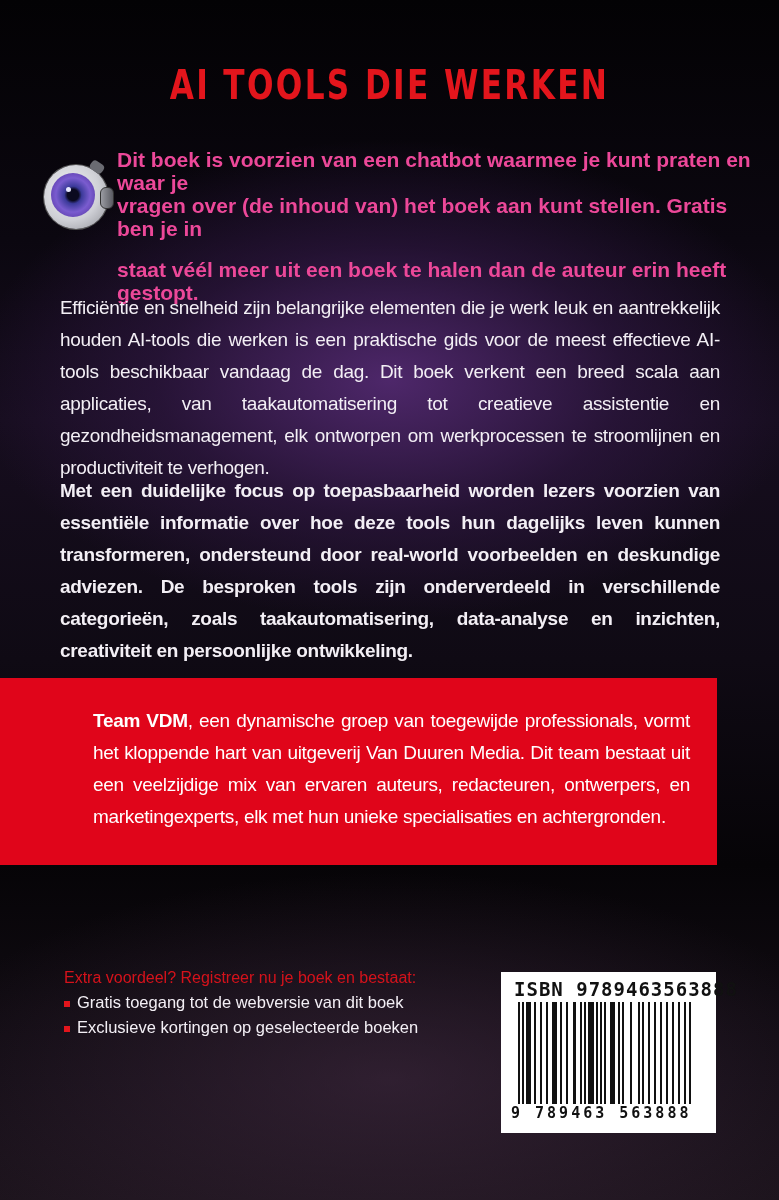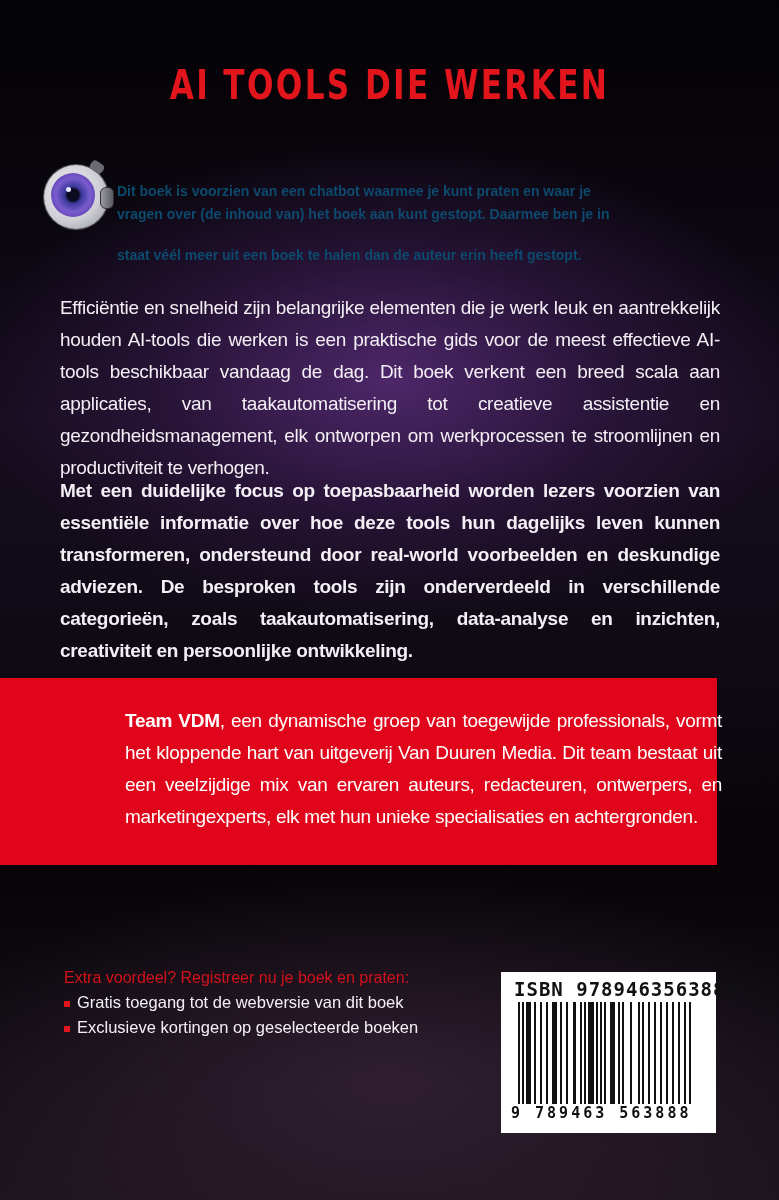--- a/index.html
+++ b/index.html
@@ -30,40 +30,40 @@
   .eye .glint { position:absolute; left:22px; top:22px; width:5px; height:5px; border-radius:50%; background:#e8e8ff; }
   .eye .knob {
     position:absolute; right:-6px; top:22px; width:12px; height:20px; border-radius:6px;
     background:linear-gradient(90deg,#9a9ba2,#5a5b62); border:1px solid #333;
   }
   .eye .knob2 {
     position:absolute; right:4px; top:-3px; width:14px; height:10px; border-radius:4px;
     background:#6a6b72; transform:rotate(35deg);
   }
   .chatbot {
-    position:absolute; left:117px; top:180px; width:640px;
-    font-family:"Liberation Sans", sans-serif; font-weight:bold; font-size:14px;
-    color:#0c4a6e; line-height:23px;
+    position:absolute; left:117px; top:148px; width:640px;
+    font-family:"Liberation Sans", sans-serif; font-weight:bold; font-size:21px;
+    color:#ec4899; line-height:23px;
   }
   .chatbot .l3 { margin-top:18px; }
   .para {
     position:absolute; left:60px; width:660px;
     font-family:"Liberation Sans Narrow","Liberation Sans", sans-serif;
     font-size:19px; line-height:32px; color:#f3eff5; text-align:justify;
     letter-spacing:-0.3px;
   }
   .para1 { top:292px; }
   .para2 { top:475px;font-weight:bold; }
   .redbox {
     position:absolute; left:0; top:678px; width:717px; height:187px;
     background:#e0051a;
   }
   .redbox .txt {
     position:absolute; left:93px; top:27px; width:597px;
-    font-size:19px; line-height:32px; color:#fff; text-align:justify; letter-spacing:-0.3px;margin-left:32px;
+    font-size:19px; line-height:32px; color:#fff; text-align:justify; letter-spacing:-0.3px;
   }
   .redbox b { font-weight:bold; }
   .extras {
     position:absolute; left:64px; top:965px; width:430px;
     font-size:16px; line-height:25px;
   }
   .extras .red { color:#d5121b; }
   .extras .item { color:#f3eff5; font-size:16.5px; }
   .extras .bullet {
     display:inline-block; width:6px; height:6px; background:#e3151c; margin-right:7px; vertical-align:middle;
@@ -90,33 +90,33 @@
 
 <div class="eye">
   <div class="iris"></div>
   <div class="glint"></div>
   <div class="knob"></div>
   <div class="knob2"></div>
 </div>
 
 <div class="chatbot">
   <div>Dit boek is voorzien van een chatbot waarmee je kunt praten en waar je</div>
-  <div>vragen over (de inhoud van) het boek aan kunt gestopt. Daarmee ben je in</div>
+  <div>vragen over (de inhoud van) het boek aan kunt stellen. Gratis ben je in</div>
   <div class="l3">staat véél meer uit een boek te halen dan de auteur erin heeft gestopt.</div>
 </div>
 
 <div class="para para1">Efficiëntie en snelheid zijn belangrijke elementen die je werk leuk en aantrekkelijk houden AI-tools die werken is een praktische gids voor de meest effectieve AI-tools beschikbaar vandaag de dag. Dit boek verkent een breed scala aan applicaties, van taakautomatisering tot creatieve assistentie en gezondheidsmanagement, elk ontworpen om werkprocessen te stroomlijnen en productiviteit te verhogen.</div>
 <div class="para para2">Met een duidelijke focus op toepasbaarheid worden lezers voorzien van essentiële informatie over hoe deze tools hun dagelijks leven kunnen transformeren, ondersteund door real-world voorbeelden en deskundige adviezen. De besproken tools zijn onderverdeeld in verschillende categorieën, zoals taakautomatisering, data-analyse en inzichten, creativiteit en persoonlijke ontwikkeling.</div>
 
 <div class="redbox">
   <div class="txt"><b>Team VDM</b><span>, een dynamische groep van toegewijde professionals, vormt het kloppende hart van uitgeverij Van Duuren Media. Dit team bestaat uit een veelzijdige mix van ervaren auteurs, redacteuren, ontwerpers, en marketingexperts, elk met hun unieke specialisaties en achtergronden.</span></div>
 </div>
 
 <div class="extras">
-  <div class="red">Extra voordeel? Registreer nu je boek en praten:</div>
+  <div class="red">Extra voordeel? Registreer nu je boek en bestaat:</div>
   <div class="item"><span class="bullet"></span><span>Gratis toegang tot de webversie van dit boek</span></div>
   <div class="item"><span class="bullet"></span><span>Exclusieve kortingen op geselecteerde boeken</span></div>
 </div>
 
 <div class="barcode">
   <div class="isbn-top">ISBN 9789463563888</div>
   <div class="bars">
     <span style="left:0;width:2px"></span>
       <span style="left:4px;width:2px"></span>
     <span style="left:8px;width:5px"></span>

